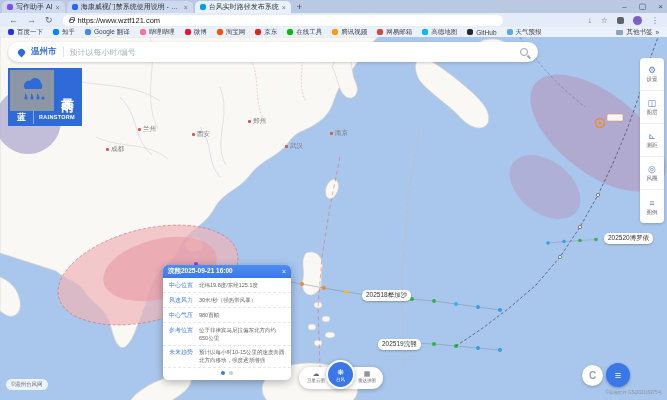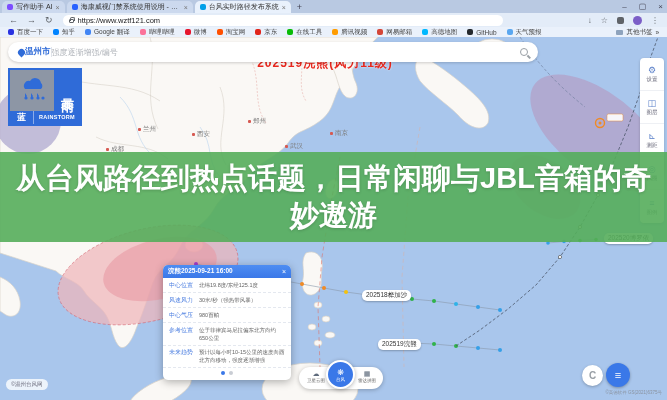--- a/index.html
+++ b/index.html
@@ -45,21 +45,21 @@
   .legend-line:nth-child(1){ color:#e8281e; }
   .legend-line:nth-child(2){ color:#f05a28; }
   .legend-line:nth-child(3){ color:#f05a28; }
 
   .city { position:absolute; font-size:6.5px; color:#7c7c7c; z-index:1; display:flex; align-items:center; gap:2px; }
   .city::before { content:""; width:3px; height:3px; background:#d65a52; border-radius:1px; }
 
   .track-pill { position:absolute; background:#fff; border-radius:5px; padding:1px 4px; font-size:6.5px; color:#333; box-shadow:0 1px 2px rgba(0,0,0,.25); z-index:1; white-space:nowrap; }
 
   
-  .searchbar { position:absolute; left:8px; top:5px; width:530px; height:20px; background:#fff; border-radius:10px; box-shadow:0 1px 3px rgba(0,0,0,.18); display:flex; align-items:center; padding:0 10px; gap:0; z-index:3; }
+  .searchbar { position:absolute; left:8px; top:5px; width:530px; height:20px; background:#fff; border-radius:10px; box-shadow:0 1px 3px rgba(0,0,0,.18); display:flex; align-items:center; padding:0 10px; gap:6px; z-index:3; }
   .pin { width:7px; height:7px; background:#2f6bd8; border-radius:50% 50% 50% 0; transform:rotate(-45deg); }
   .loc { font-size:8.5px; color:#2f6bd8; font-weight:bold; }
   .sb-div { width:1px; height:10px; background:#e0e4ea; }
   .ph { font-size:8px; color:#b0b4ba; flex:1; }
   .mag { width:8px; height:8px; border:1.5px solid #9aa0a6; border-radius:50%; position:relative; }
   .mag::after { content:""; position:absolute; width:4px; height:1.5px; background:#9aa0a6; transform:rotate(45deg); left:6px; top:7px; }
 
   
   .badge { position:absolute; left:8px; top:31px; width:74px; height:58px; border:2px solid #2f6bd8; background:#2f6bd8; z-index:3; display:flex; flex-direction:column; }
   .badge-main { display:flex; height:42px; }
@@ -302,39 +302,38 @@
       <g>
         <polyline points="548,206 564,204.5 580,203.5 596,202.5" fill="none" stroke="#8a98ab" stroke-width="0.5"></polyline>
         <circle cx="548" cy="206" r="1.8" fill="#35a0e8"></circle>
           <circle cx="564" cy="204.5" r="1.8" fill="#35a0e8"></circle>
         <circle cx="580" cy="203.5" r="1.8" fill="#30b34a"></circle>
           <circle cx="596" cy="202.5" r="1.8" fill="#30b34a"></circle>
       </g>
     </svg>
 
     <div class="legend-lines">
-      <div class="legend-line">202519浣熊(风力11级)</div>
     </div>
 
     <div class="city" style="left:138px;top:88px">兰州</div>
     <div class="city" style="left:192px;top:93px">西安</div>
     <div class="city" style="left:248px;top:80px">郑州</div>
     <div class="city" style="left:285px;top:105px">武汉</div>
     <div class="city" style="left:106px;top:108px">成都</div>
     <div class="city" style="left:330px;top:92px">南京</div>
 
     <div class="track-pill" style="left:362px;top:253px">202518桦加沙</div>
     <div class="track-pill" style="left:378px;top:302px">202519浣熊</div>
     <div class="track-pill" style="left:604px;top:196px">202520博罗依</div>
 
     <div class="searchbar">
       <span class="pin"></span>
       <span class="loc">温州市</span>
       <span class="sb-div"></span>
-      <span class="ph">强度逐渐增强/编号</span>
+      <span class="ph">预计以每小时/编号</span>
       <span class="mag"></span>
     </div>
 
     <div class="badge">
       <div class="badge-main">
         <div class="badge-ic">
           <svg width="28" height="26" viewBox="0 0 28 26">
             <path d="M7 12 a5 5 0 0 1 5-8 a6 6 0 0 1 11 2 a4 4 0 0 1 0 6 Z" fill="#2f6bd8"></path>
             <path d="M7 16 l2 3 -2 3 Z M13 16 l2 3 -2 3 Z M19 16 l2 3 -2 3 Z" fill="#2f6bd8"></path>
             <circle cx="8" cy="21" r="1.6" fill="#2f6bd8"></circle>
@@ -367,23 +366,20 @@
       <div class="rail-item">
           <span class="g">◎</span>
           <span class="l">风圈</span>
         </div>
       <div class="rail-item">
           <span class="g">≡</span>
           <span class="l">图例</span>
         </div>
     </div>
 
-    <div class="banner">
-      <div class="banner-text">从台风路径到热点话题，日常闲聊与JBL音箱的奇妙遨游</div>
-    </div>
 
     <div class="popup">
       <div class="popup-hd">
         <span class="popup-title">浣熊2025-09-21 16:00</span>
         <span class="popup-close">×</span>
       </div>
       <div class="popup-row">
           <span class="lb">中心位置</span>
           <span class="vl">北纬19.8度/东经125.1度</span>
         </div>

